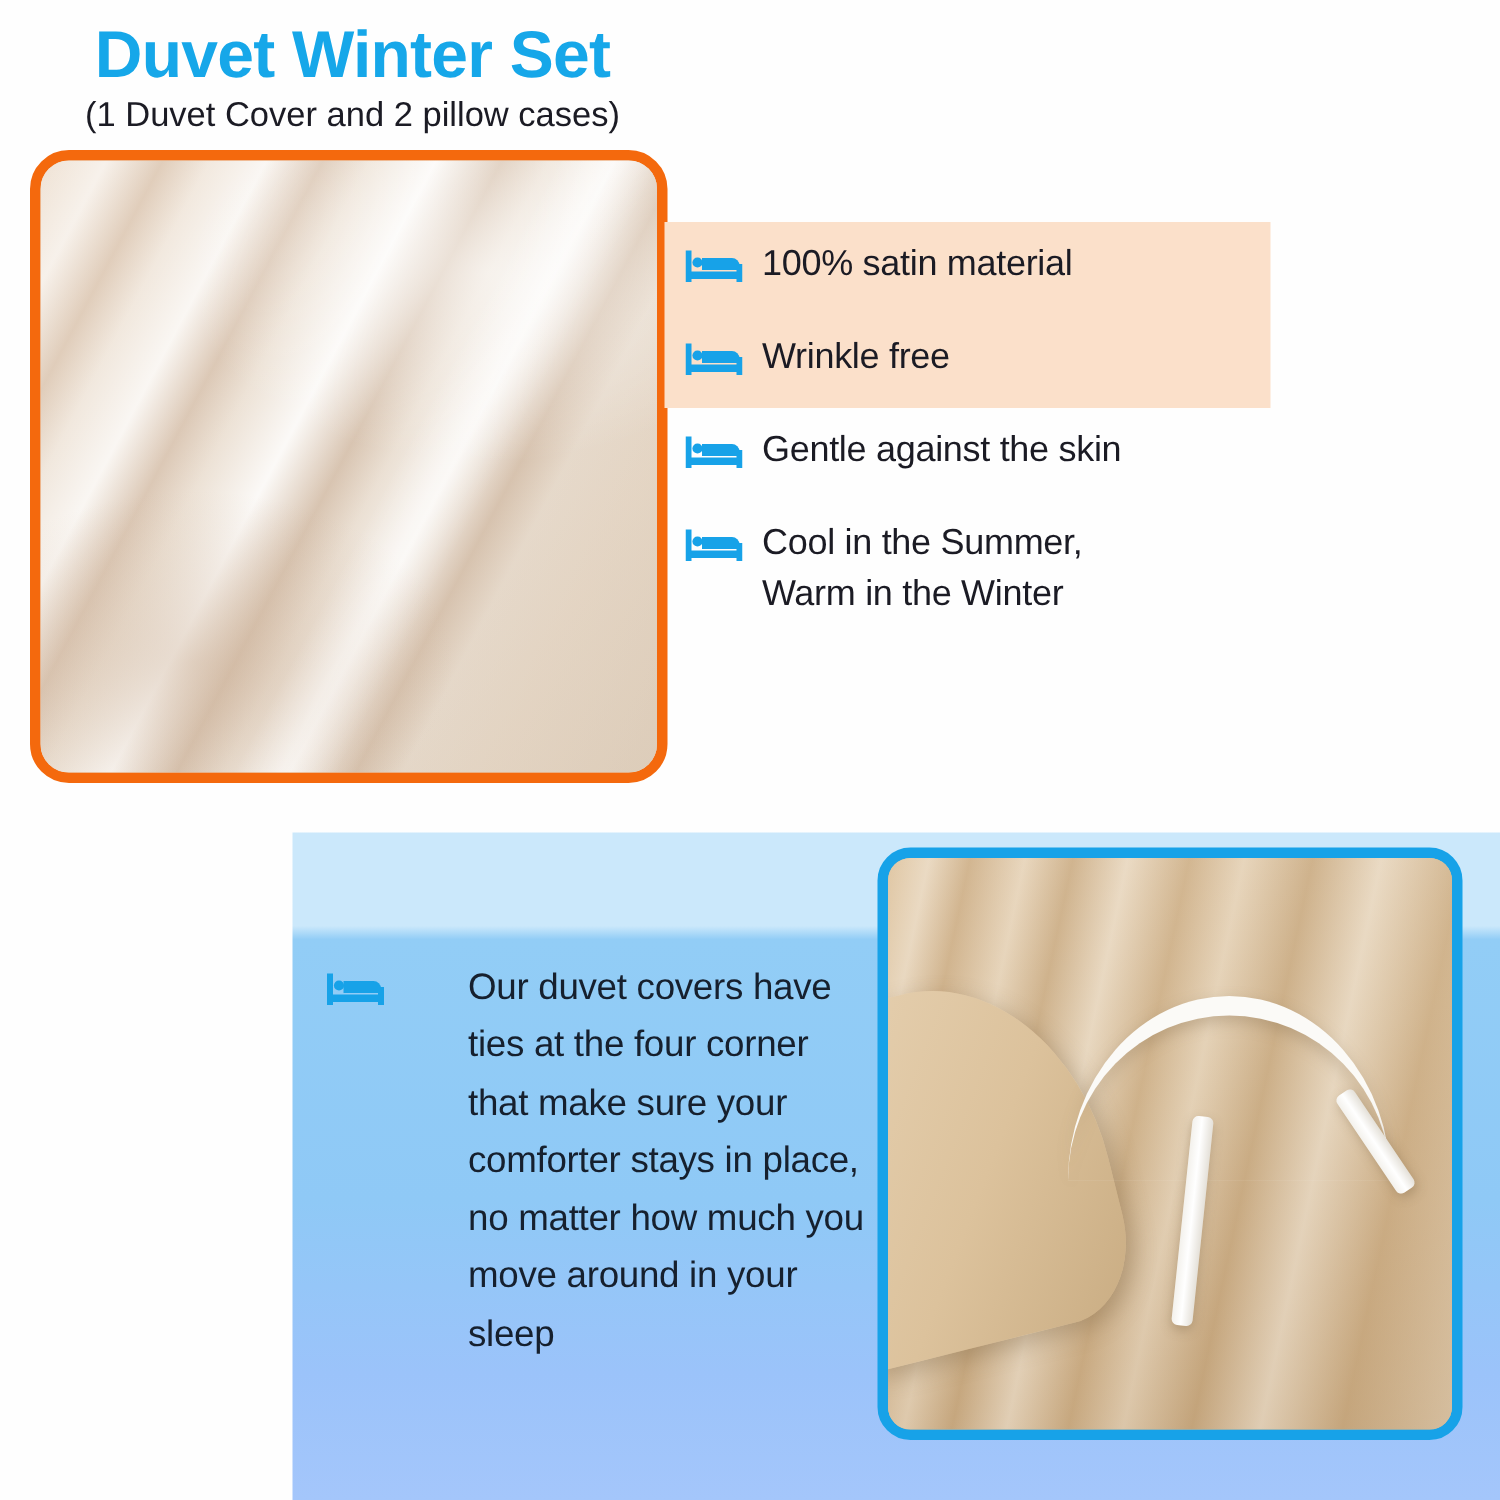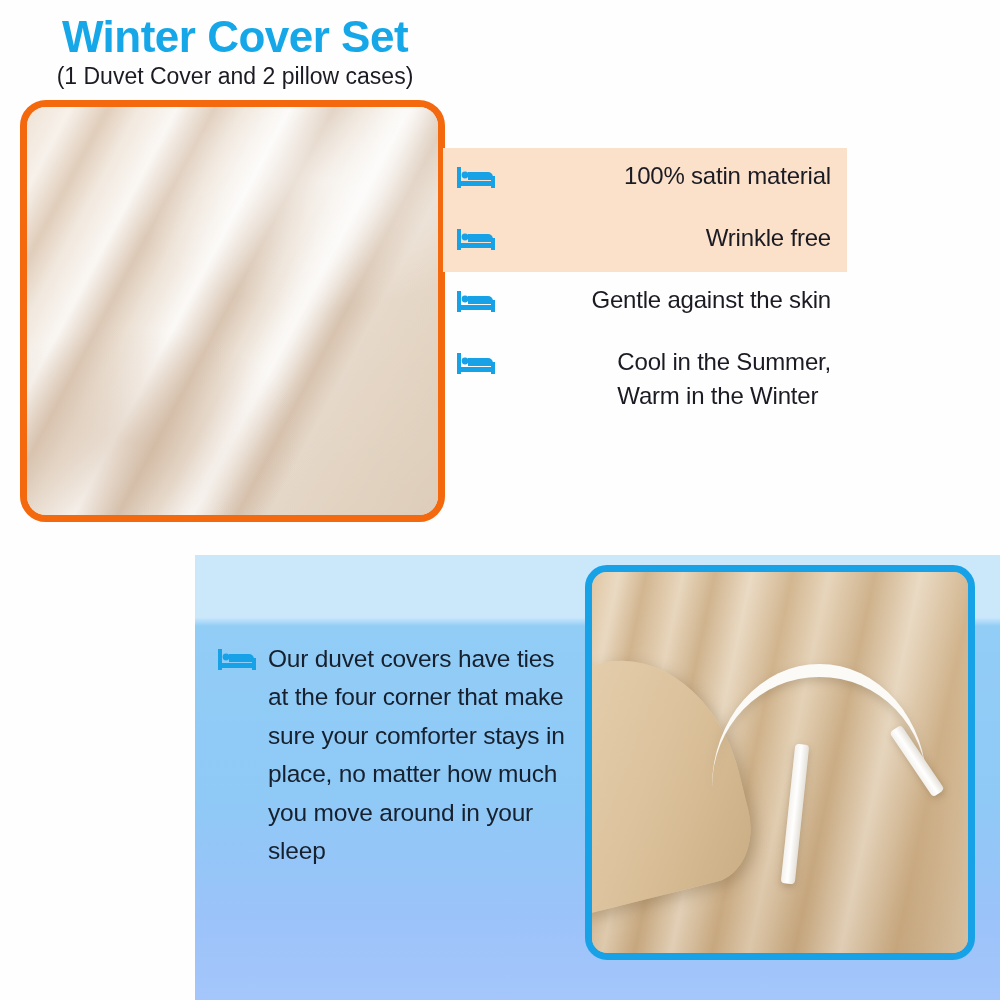--- a/index.html
+++ b/index.html
@@ -95,21 +95,20 @@
     left: 443px;
     top: 148px;
     width: 404px;
   }
   .feature-row {
     display: flex;
     align-items: flex-start;
     box-sizing: border-box;
     padding: 11px 16px 11px 14px;
     min-height: 62px;
-    justify-content: space-between;
   }
   .feature-row.highlight {
     background: #fbe0ca;
   }
   .bed-icon {
     flex: 0 0 auto;
     width: 38px;
     height: 26px;
     margin-top: 5px;
     margin-right: 13px;
@@ -146,20 +145,21 @@
   }
   #tie-note .bed-icon {
     margin-top: 6px;
     margin-right: 12px;
   }
   #tie-note-text {
     font-size: 24.5px;
     color: #16202e;
     line-height: 1.57;
     letter-spacing: -0.2px;
+    margin-left: 44px;
   }
 
   
   #tie-frame {
     position: absolute;
     left: 585px;
     top: 565px;
     width: 390px;
     height: 395px;
     border: 7px solid #17a2e8;
@@ -228,21 +228,21 @@
     width: 14px;
     height: 78px;
     transform: rotate(-34deg);
     border-radius: 4px;
   }
 </style>
 </head>
 <body>
 
 <div id="title-block">
-  <h1 id="main-title">Winter Cover Set</h1>
+  <h1 id="main-title">Duvet Winter Set</h1>
   <p id="sub-title">(1 Duvet Cover and 2 pillow cases)</p>
 </div>
 
 <div id="fabric-frame">
   <div class="fabric-inner"></div>
   <div class="fabric-sheen"></div>
 </div>
 
 <div id="feature-list">
 

